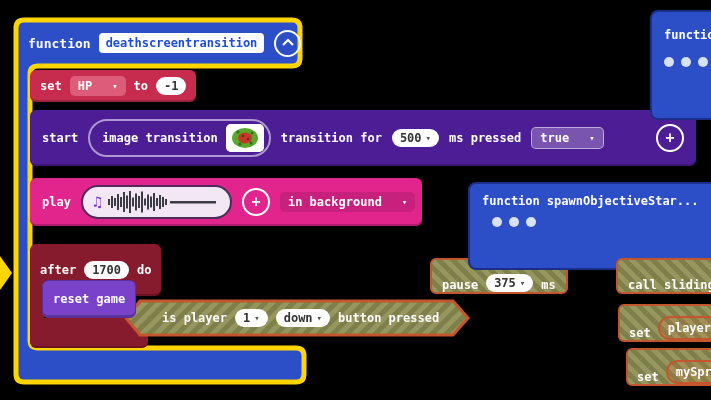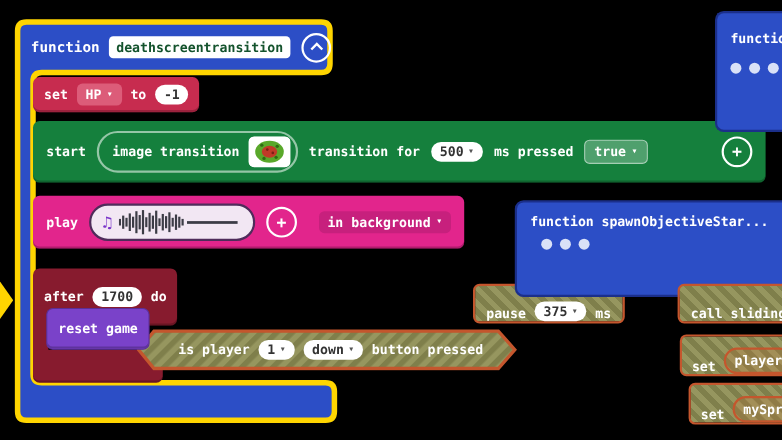--- a/index.html
+++ b/index.html
@@ -7,38 +7,38 @@
          font-family:"DejaVu Sans Mono","Liberation Mono",monospace;}
   .abs{position:absolute;}
   .blk{position:absolute;display:flex;align-items:center;gap:8px;color:#fff;font-weight:bold;
        font-size:12px;border-radius:6px;box-sizing:border-box;padding:0 10px;white-space:nowrap;}
   .solid{box-shadow:inset 0 -2px 0 rgba(0,0,0,.22);}
   .lbl{white-space:nowrap;}
   .oval{background:#fff;color:#333;border-radius:11px;padding:2px 8px;display:inline-flex;
         align-items:center;gap:4px;font-weight:bold;}
   .oval .chev{color:#555;}
   .chev{font-size:9px;line-height:1;}
-  .dd{border-radius:5px;padding:3px 8px;display:inline-flex;align-items:center;gap:5px;}
+  .dd{border-radius:5px;padding:3px 8px;display:inline-flex;align-items:center;gap:20px;}
   .plus{width:24px;height:24px;min-width:24px;border:2.5px solid #fff;border-radius:50%;
         display:inline-flex;align-items:center;justify-content:center;font-size:15px;color:#fff;}
   .hatch{background:repeating-linear-gradient(45deg,#96965F 0 5px,#7F7F4B 5px 10px);
          border:2.5px solid #C4562D;align-items:flex-end;}
   .dots{display:flex;gap:7px;}
   .dot{width:10px;height:10px;border-radius:50%;background:#D9E1F7;}
   .fn-blue{background:#2C4EC6;border:2px solid #1B2F8A;}
 
   #fnHeader{left:16px;top:20px;width:284px;height:46px;padding:0 6px 0 12px;background:transparent;font-size:13px;}
-  .name-box{background:#fff;color:#14532d;border-radius:4px;padding:3px 7px;font-size:12px;font-weight:bold;}
+  .name-box{background:#fff;color:#1d4ed8;border-radius:4px;padding:3px 7px;font-size:12px;font-weight:bold;}
   .collapse-btn{width:23px;height:23px;min-width:23px;border:2px solid #fff;border-radius:50%;
         display:inline-flex;align-items:center;justify-content:center;margin-left:2px;}
 
   #setHp{left:30px;top:70px;height:32px;background:#C72C4F;}
   .red-dd{background:#DC5C79;}
 
-  #startBlk{left:30px;top:110px;width:666px;height:56px;background:#15803d;gap:10px;padding:0 12px;}
+  #startBlk{left:30px;top:110px;width:666px;height:56px;background:#4c1d95;gap:10px;padding:0 12px;}
   .pill-cyan{display:inline-flex;align-items:center;gap:8px;border:2px solid rgba(255,255,255,.55);
         border-radius:20px;padding:3px 5px 3px 12px;}
   .thumb{width:38px;height:28px;border-radius:5px;overflow:hidden;background:#fff;display:block;}
   .dd-true{background:rgba(255,255,255,.25);border:1.5px solid rgba(255,255,255,.5);}
   #startBlk .plus{margin-left:auto;}
 
   #playBlk{left:30px;top:178px;width:392px;height:48px;background:#E2258C;gap:10px;padding:0 12px;}
   .pill-sound{display:inline-flex;align-items:center;gap:6px;background:#F2E7F3;border:2px solid #4F2C5B;
         border-radius:17px;padding:3px 10px;}
   .note{color:#7A35C9;font-size:15px;}

